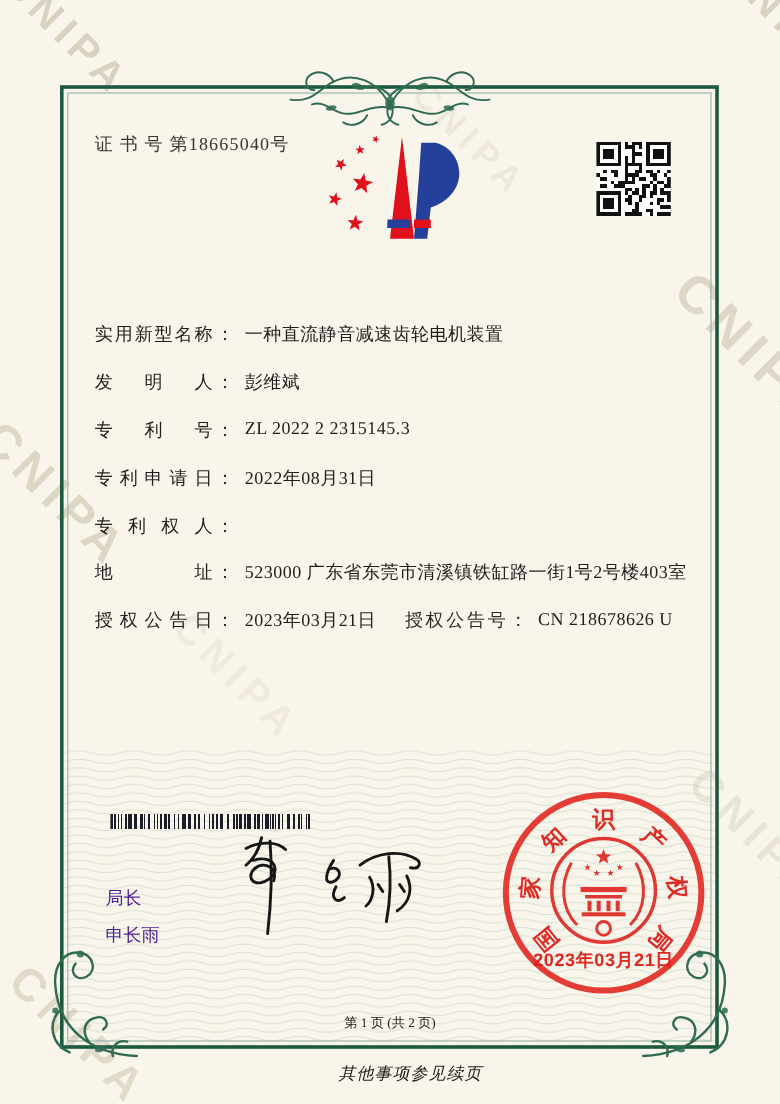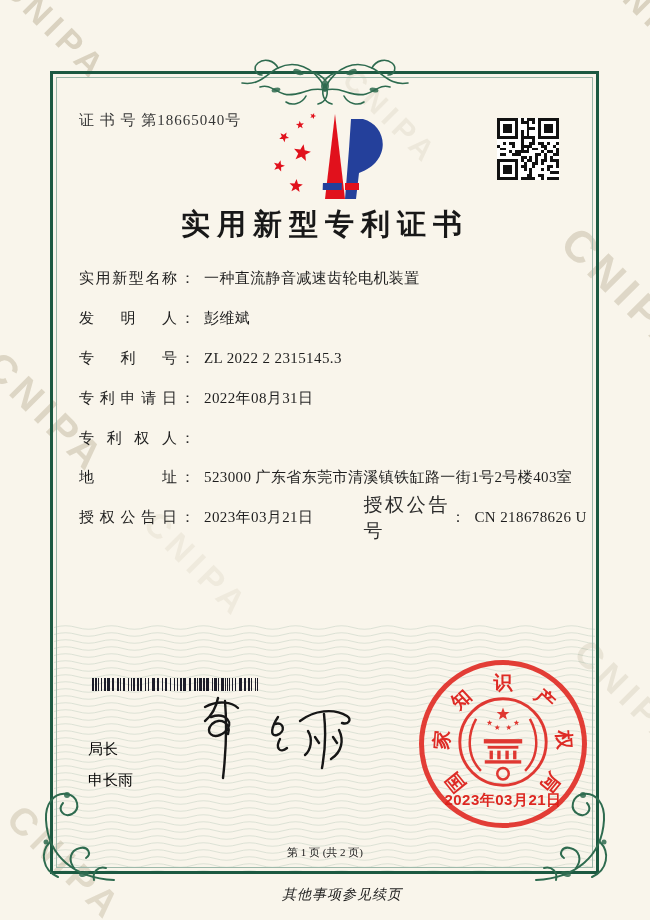--- a/index.html
+++ b/index.html
@@ -28,27 +28,27 @@
   .title  {
     position:absolute; left:0; top:205px; width:100%; text-align:center;
     font-size:29px; font-weight:bold; letter-spacing:7px; color:#181818;
   }
 
   .fields { position:absolute; left:79px; top:259px; width:490px; }
   .frow   { display:flex; align-items:center; height:39.8px; }
   .flabel { width:98px; text-align:justify; text-align-last:justify; font-size:15px; color:#1e1e1e; flex:none; }
   .fcolon { margin:0 9px 0 3px; font-size:15px; flex:none; }
   .fvalue { font-size:15px; letter-spacing:0.4px; white-space:nowrap; color:#1e1e1e; }
-  .flabel2 { width:84px; text-align:justify; text-align-last:justify; font-size:19px; margin-left:50px; flex:none; }
+  .flabel2 { width:84px; text-align:justify; text-align-last:justify; font-size:15px; margin-left:24px; flex:none; }
 
   .paras { position:absolute; left:77px; top:529px; width:510px; font-size:13px; line-height:2.08; font-style:italic; color:#1c1c1c; letter-spacing:0.3px; }
   .paras p { text-indent:2em; }
 
   .barcode { position:absolute; left:92px; top:678px; width:168px; height:13px; }
-  .officer { position:absolute; left:88px; top:733px; font-family:"Liberation Sans","DejaVu Sans",sans-serif; font-size:15px; color:#000000; }
+  .officer { position:absolute; left:88px; top:733px; font-family:"Liberation Sans","DejaVu Sans",sans-serif; font-size:15px; color:#4c1d95; }
   .officer div { line-height:31px; }
   .sig { position:absolute; left:180px; top:690px; width:185px; height:95px; }
 
   .seal { position:absolute; left:418px; top:659px; width:170px; height:170px; }
   .seal-ring { position:absolute; inset:1px; border:5px solid rgba(223,35,28,0.88); border-radius:50%; }
   .seal-emblem { position:absolute; left:50%; top:49%; width:96px; height:96px; transform:translate(-50%,-50%); }
   .seal-char { position:absolute; left:50%; top:50%; width:26px; height:26px; margin:-13px 0 0 -13px; text-align:center;
     font-weight:bold; font-size:19px; color:rgba(220,32,26,0.95); font-family:"Liberation Serif",serif; }
   .seal-date { position:absolute; left:0; right:0; bottom:19px; text-align:center; color:rgba(220,32,26,0.97);
     font-weight:bold; font-size:15px; letter-spacing:0.5px; font-family:"Liberation Sans",sans-serif; }
@@ -279,21 +279,20 @@
         <rect x="11" y="20" width="1" height="1"></rect>
         <rect x="12" y="20" width="1" height="1"></rect>
         <rect x="15" y="20" width="1" height="1"></rect>
         <rect x="17" y="20" width="1" height="1"></rect>
         <rect x="18" y="20" width="1" height="1"></rect>
         <rect x="19" y="20" width="1" height="1"></rect>
         <rect x="20" y="20" width="1" height="1"></rect>
       </g>
   </svg>
 
-  <div class="title">实用新型专利证书</div>
 
   <div class="fields">
     <div class="frow">
       <span class="flabel">实用新型名称</span>
         <span class="fcolon">：</span>
         <span class="fvalue">一种直流静音减速齿轮电机装置</span>
     </div>
     <div class="frow">
       <span class="flabel">发明人</span>
         <span class="fcolon">：</span>

